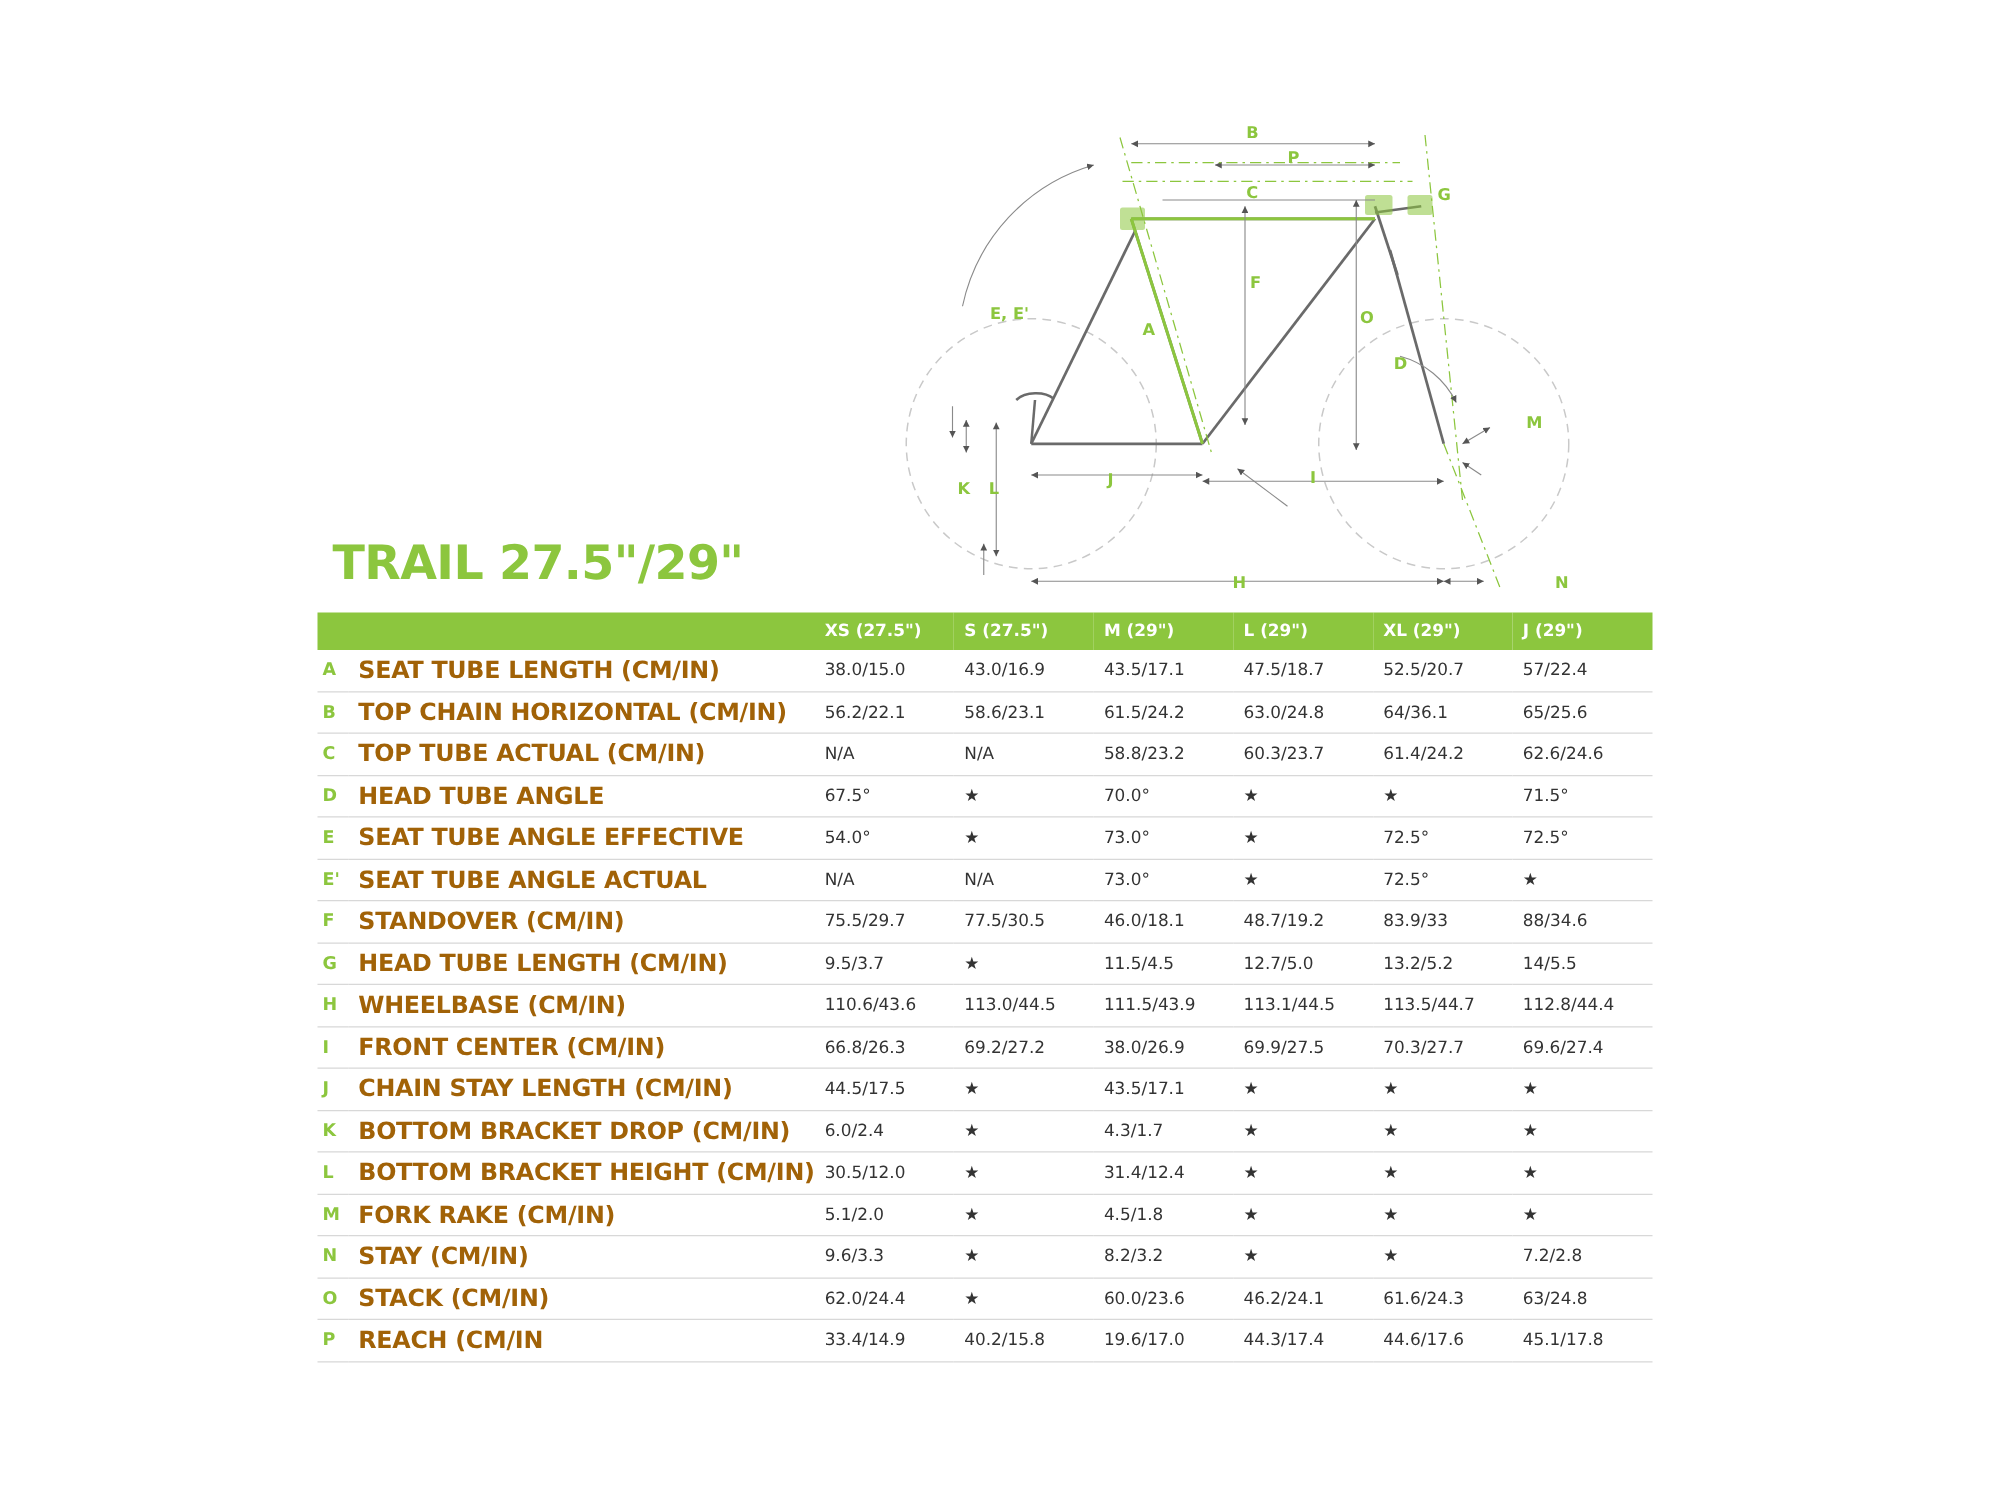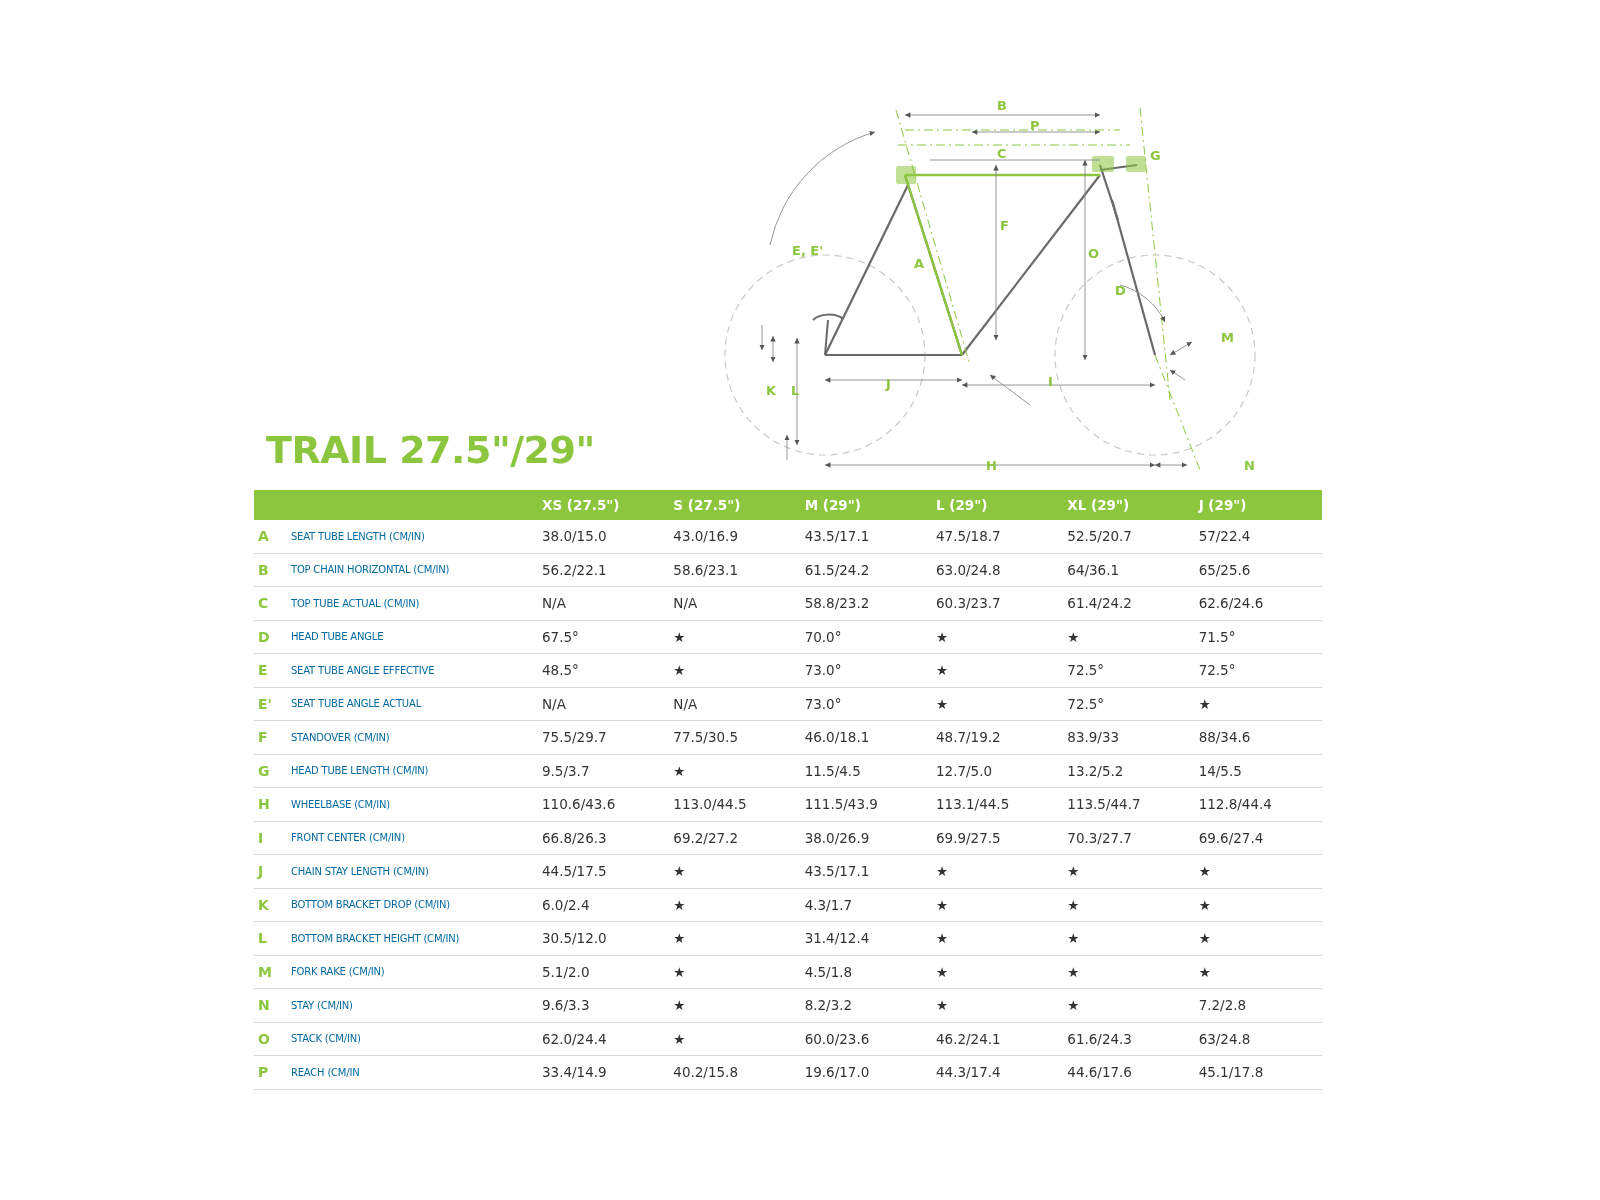--- a/index.html
+++ b/index.html
@@ -77,24 +77,24 @@
   td.letter-cell {
     width: 26px;
     padding-left: 4px !important;
     color: #8cc63e;
     font-weight: bold;
     font-size: 14px;
     text-align: left;
   }
   td.label-cell {
     width: 250px;
-    font-weight: normal;
-    font-size: 10px;
+    font-weight: bold;
+    font-size: 19px;
     letter-spacing: -0.2px;
-    color: #0369a1;
+    color: #a16207;
     white-space: nowrap;
   }
   td.val-cell {
     width: 128px;
     font-weight: normal;
     font-size: 13.5px;
     color: #333333;
   }
   .star {
     font-size: 14px;
@@ -275,21 +275,21 @@
         <td class="val-cell">67.5°</td>
         <td class="val-cell">★</td>
         <td class="val-cell">70.0°</td>
         <td class="val-cell">★</td>
         <td class="val-cell">★</td>
         <td class="val-cell">71.5°</td>
       </tr>
     <tr>
         <td class="letter-cell">E</td>
         <td class="label-cell">SEAT TUBE ANGLE EFFECTIVE</td>
-        <td class="val-cell">48.5°</td>
+        <td class="val-cell">54.0°</td>
         <td class="val-cell">★</td>
         <td class="val-cell">73.0°</td>
         <td class="val-cell">★</td>
         <td class="val-cell">72.5°</td>
         <td class="val-cell">72.5°</td>
       </tr>
     <tr>
         <td class="letter-cell">E'</td>
         <td class="label-cell">SEAT TUBE ANGLE ACTUAL</td>
         <td class="val-cell">N/A</td>

